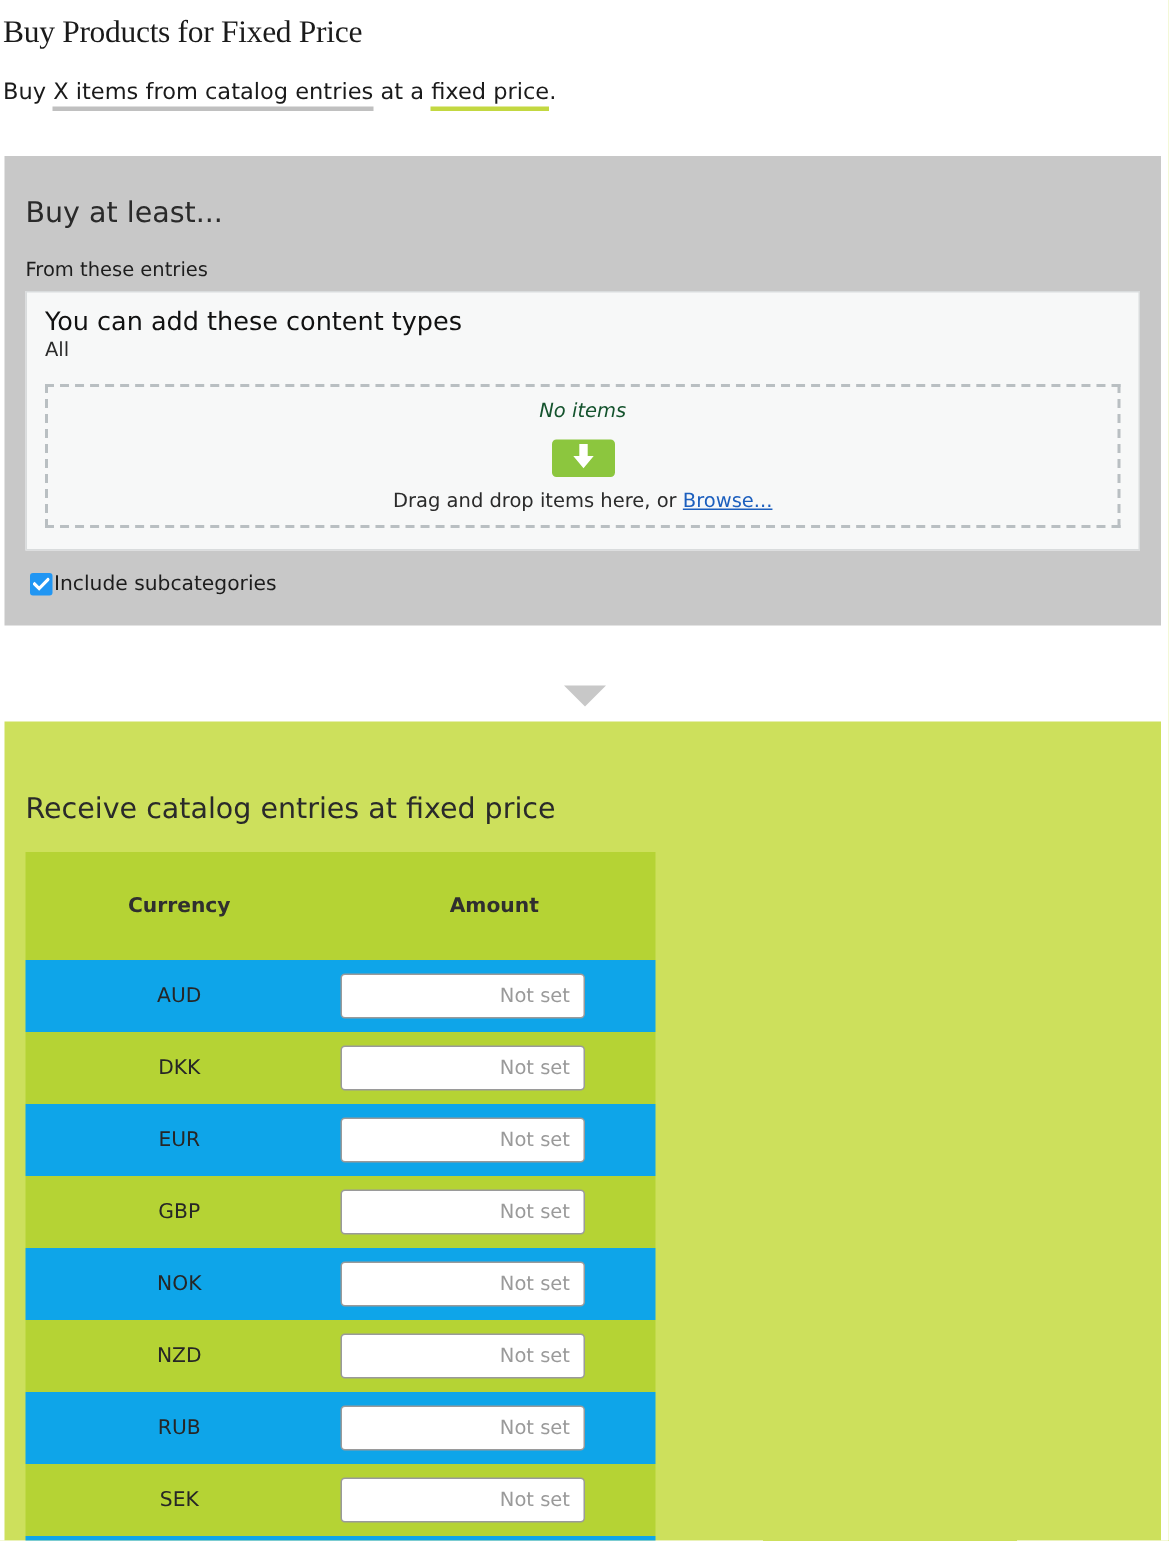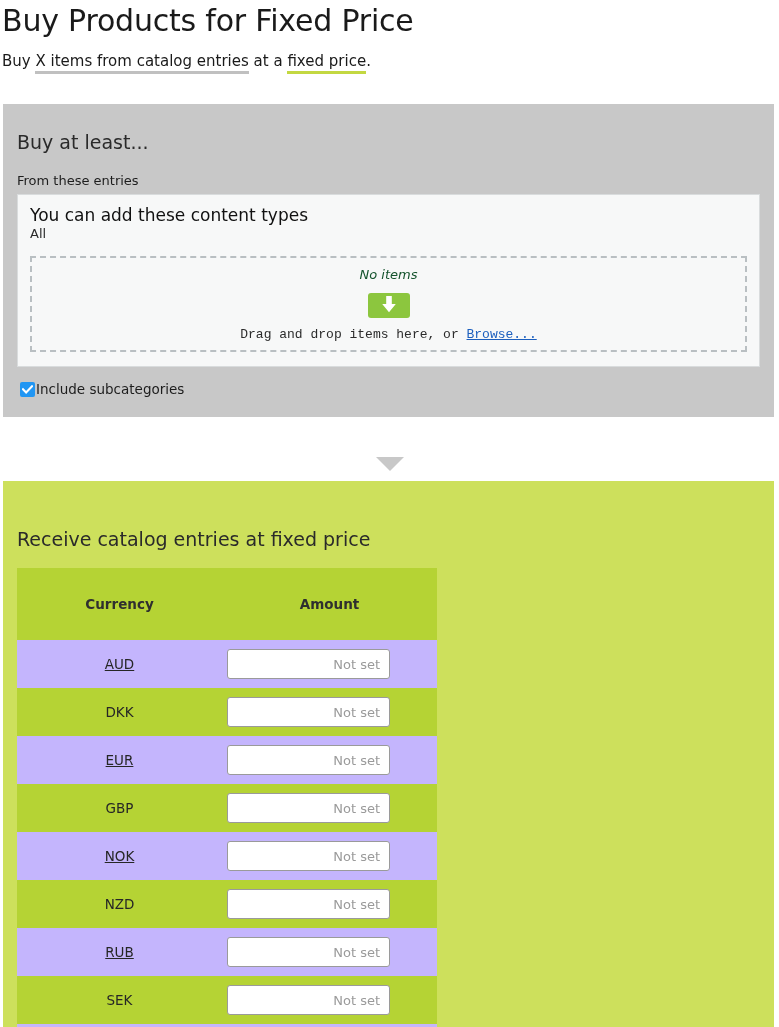--- a/index.html
+++ b/index.html
@@ -12,27 +12,28 @@
     width: 779px;
     height: 1027px;
     font-family: "DejaVu Sans", "Liberation Sans", sans-serif;
     color: #222222;
     overflow: hidden;
     position: relative;
   }
 
   
   .page-title {
-    font-size: 30px;
+    font-size: 21px;
     font-weight: 400;
     color: #1a1a1a;
     margin: 0;
     padding: 4px 0 0 2px;
     line-height: 34px;
     letter-spacing: -0.2px;
+    font-family: Liberation Serif, serif;
   }
   .page-subtitle {
     font-size: 15px;
     color: #1a1a1a;
     padding: 12px 0 0 2px;
     line-height: 22px;
   }
   .ul-gray {
     border-bottom: 3px solid #c0c0c0;
     padding-bottom: 1px;
@@ -167,21 +168,20 @@
     border-radius: 3px;
     margin: 11px 0 9px 0;
     display: flex;
     align-items: center;
     justify-content: center;
   }
   .dz-icon svg { display: block; }
   .dz-text {
     font-size: 13px;
     color: #2b2b2b;
-    font-family: Liberation Mono, monospace;
   }
   .dz-link {
     color: #1c5fbe;
     text-decoration: underline;
     cursor: pointer;
   }
 
   
   .checkbox-row {
     display: flex;
@@ -251,21 +251,21 @@
     text-align: center;
     padding: 15px;
   }
   .price-table th.c-cur { width: 175px; }
   .price-table th.c-amt { width: 185px; }
   .price-table td {
     height: 48px;
     padding: 0;
     vertical-align: middle;
   }
-  .row-light td { background: #c4b5fd; text-decoration: underline; }
+  .row-light td { background: #0ea5e9; }
   .row-dark  td { background: #b5d334; }
   .cur-cell {
     text-align: center;
     font-size: 13.5px;
     color: #262626;
   }
   .amt-cell { padding-left: 5px !important; }
   .amt-input {
     width: 163px;
     height: 30px;

